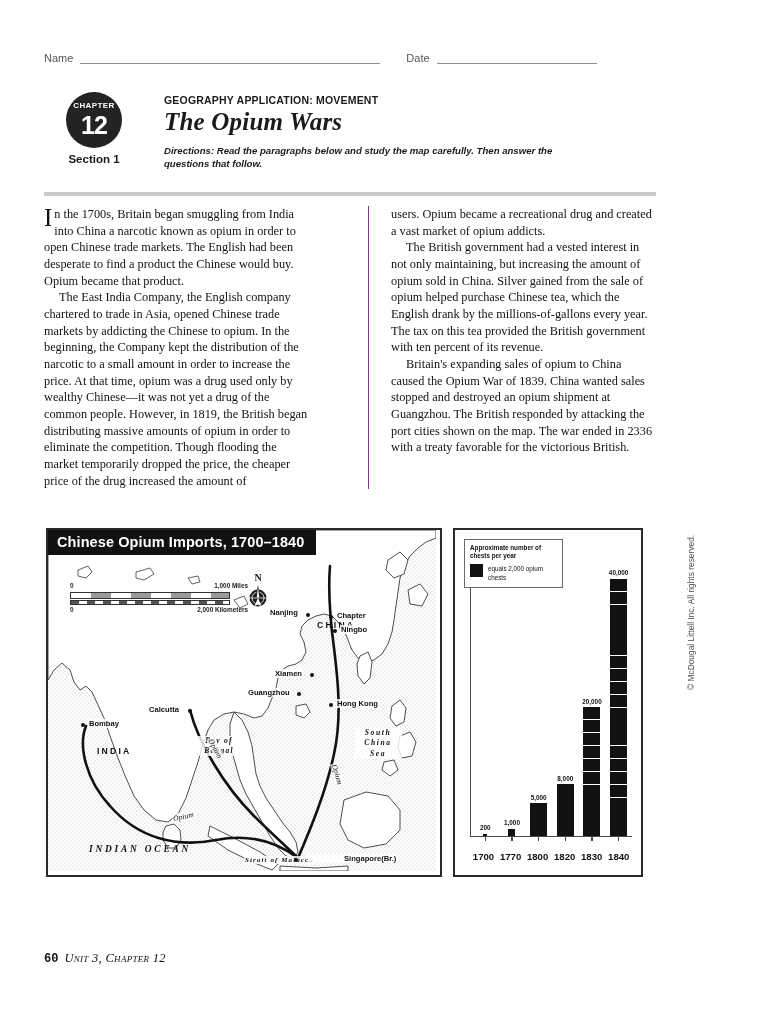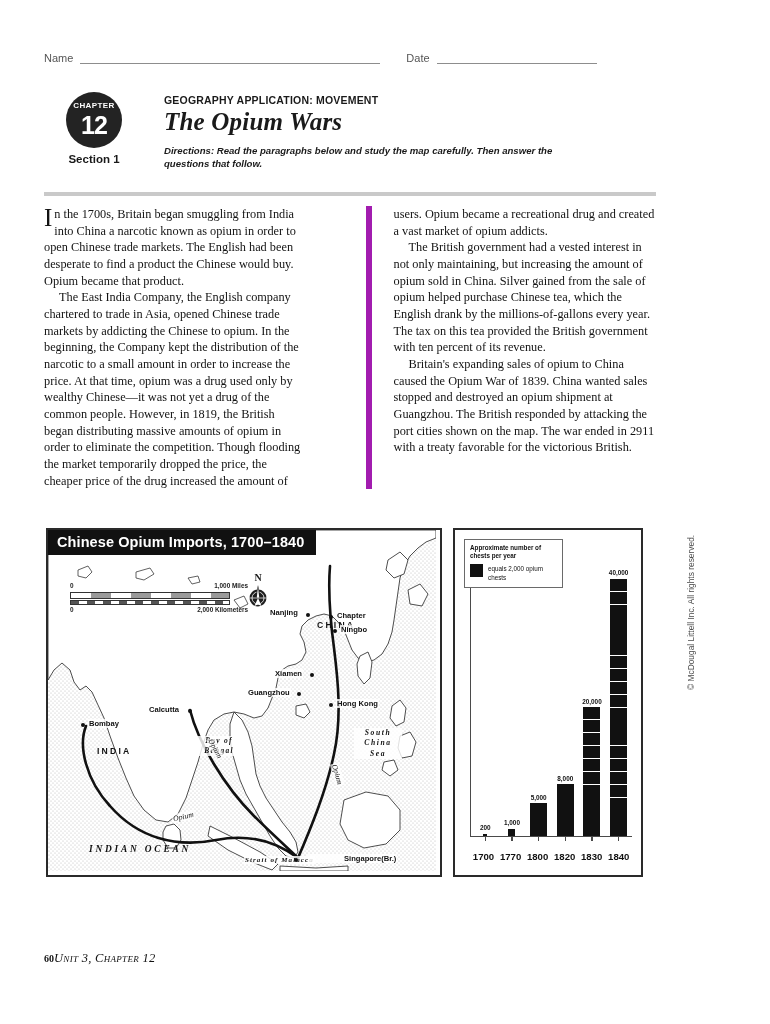--- a/index.html
+++ b/index.html
@@ -106,21 +106,21 @@
   }
   .col {
     width: 284px;
     font-family: "Liberation Serif", serif;
     font-size: 12.3px;
     line-height: 1.355;
     text-align: left;
     color: #121212;
   }
   .col.left { padding-right: 21px; }
-  .col.right { padding-left: 22px; border-left: 6px solid #a21caf; }
+  .col.right { padding-left: 22px; border-left: 1px solid #a21caf; }
   .col p { margin: 0; }
   .col p + p { text-indent: 15px; }
   .dropcap::first-letter {
     float: left;
     font-size: 25px;
     line-height: 0.82;
     padding: 2px 2px 0 0;
     font-weight: normal;
   }
 
@@ -328,22 +328,23 @@
   }
 
   
   .footer {
     position: absolute;
     left: 44px; top: 948px;
     font-family: "Liberation Serif", serif;
     color: #111;
   }
   .pg-num {
-    font-family: Liberation Serif, serif;
-    font-size: 10px; font-weight: bold;
+    font-family: Liberation Mono, monospace;
+    font-size: 12px; font-weight: bold;
+    margin-right: 6px;
   }
   .pg-text {
     font-size: 12.5px;
     font-variant: small-caps;
     letter-spacing: 0.3px;
     font-style: italic;
   }
 </style>
 </head>
 <body>
@@ -372,21 +373,21 @@
 <div class="headrule"></div>
 
 <div class="columns">
   <div class="col left">
     <p class="dropcap">In the 1700s, Britain began smuggling from India into China a narcotic known as opium in order to open Chinese trade markets. The English had been desperate to find a product the Chinese would buy. Opium became that product.</p>
     <p>The East India Company, the English company chartered to trade in Asia, opened Chinese trade markets by addicting the Chinese to opium. In the beginning, the Company kept the distribution of the narcotic to a small amount in order to increase the price. At that time, opium was a drug used only by wealthy Chinese—it was not yet a drug of the common people. However, in 1819, the British began distributing massive amounts of opium in order to eliminate the competition. Though flooding the market temporarily dropped the price, the cheaper price of the drug increased the amount of</p>
   </div>
   <div class="col right">
     <p>users. Opium became a recreational drug and created a vast market of opium addicts.</p>
     <p>The British government had a vested interest in not only maintaining, but increasing the amount of opium sold in China. Silver gained from the sale of opium helped purchase Chinese tea, which the English drank by the millions-of-gallons every year. The tax on this tea provided the British government with ten percent of its revenue.</p>
-    <p>Britain's expanding sales of opium to China caused the Opium War of 1839. China wanted sales stopped and destroyed an opium shipment at Guangzhou. The British responded by attacking the port cities shown on the map. The war ended in 2911 with a treaty favorable for the victorious British.</p>
+    <p>Britain's expanding sales of opium to China caused the Opium War of 1839. China wanted sales stopped and destroyed an opium shipment at Guangzhou. The British responded by attacking the port cities shown on the map. The war ended in 2336 with a treaty favorable for the victorious British.</p>
   </div>
 </div>
 
 <div class="map-panel">
 
   <svg class="map-svg" width="388" height="341" viewBox="0 0 388 341">
     <defs>
       <pattern id="stipple" width="4" height="4" patternUnits="userSpaceOnUse">
         <rect width="4" height="4" fill="#ffffff"></rect>
         <circle cx="1" cy="1" r="0.55" fill="#b9b9b9"></circle>

